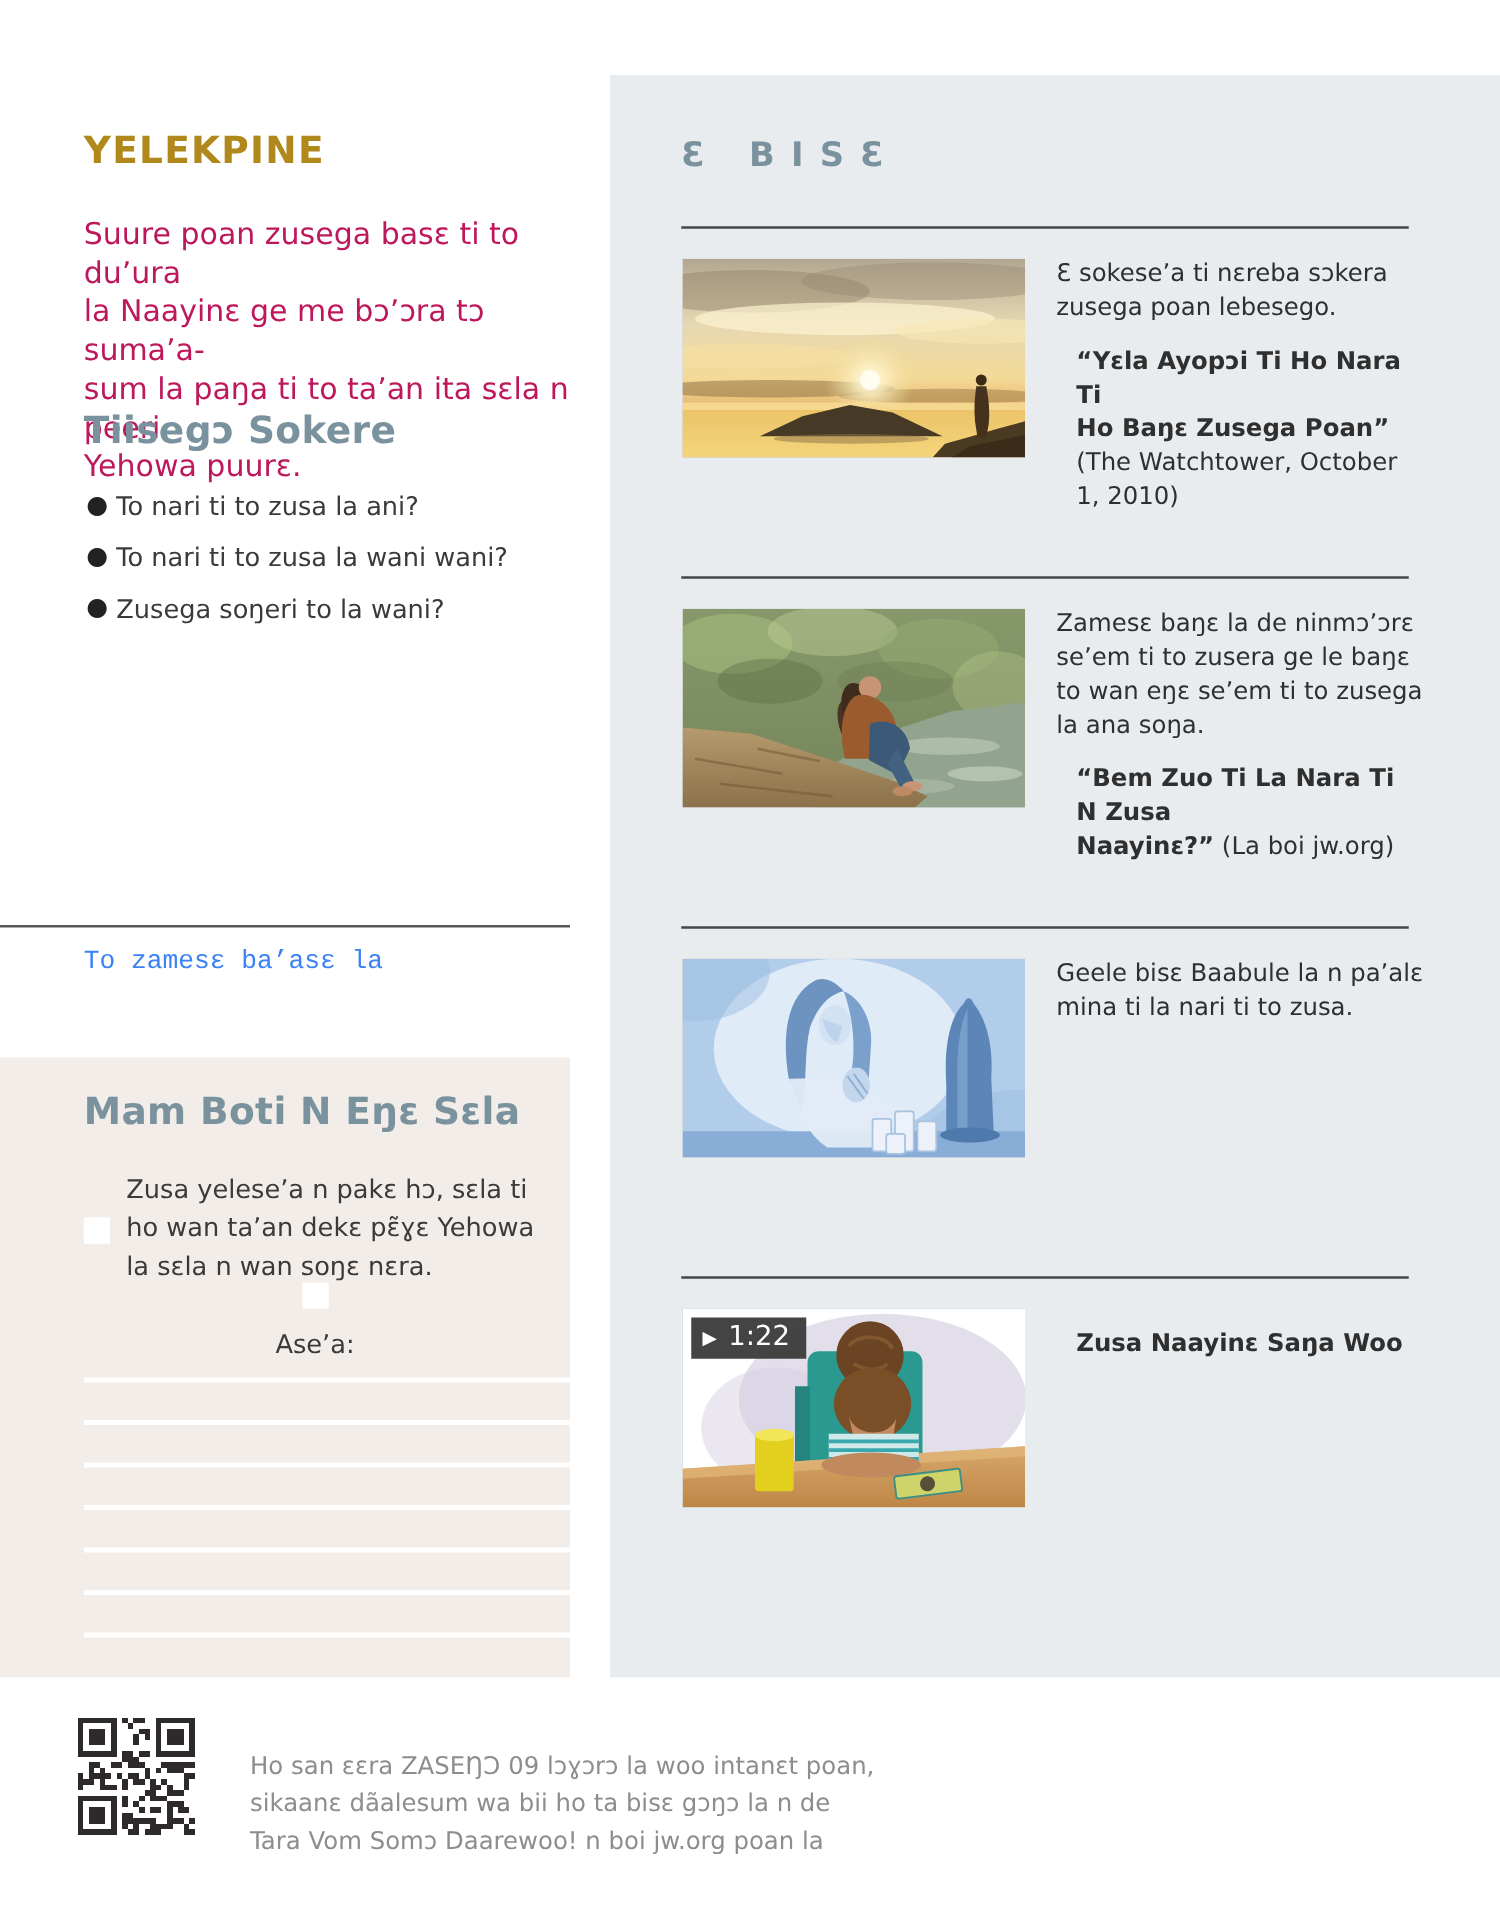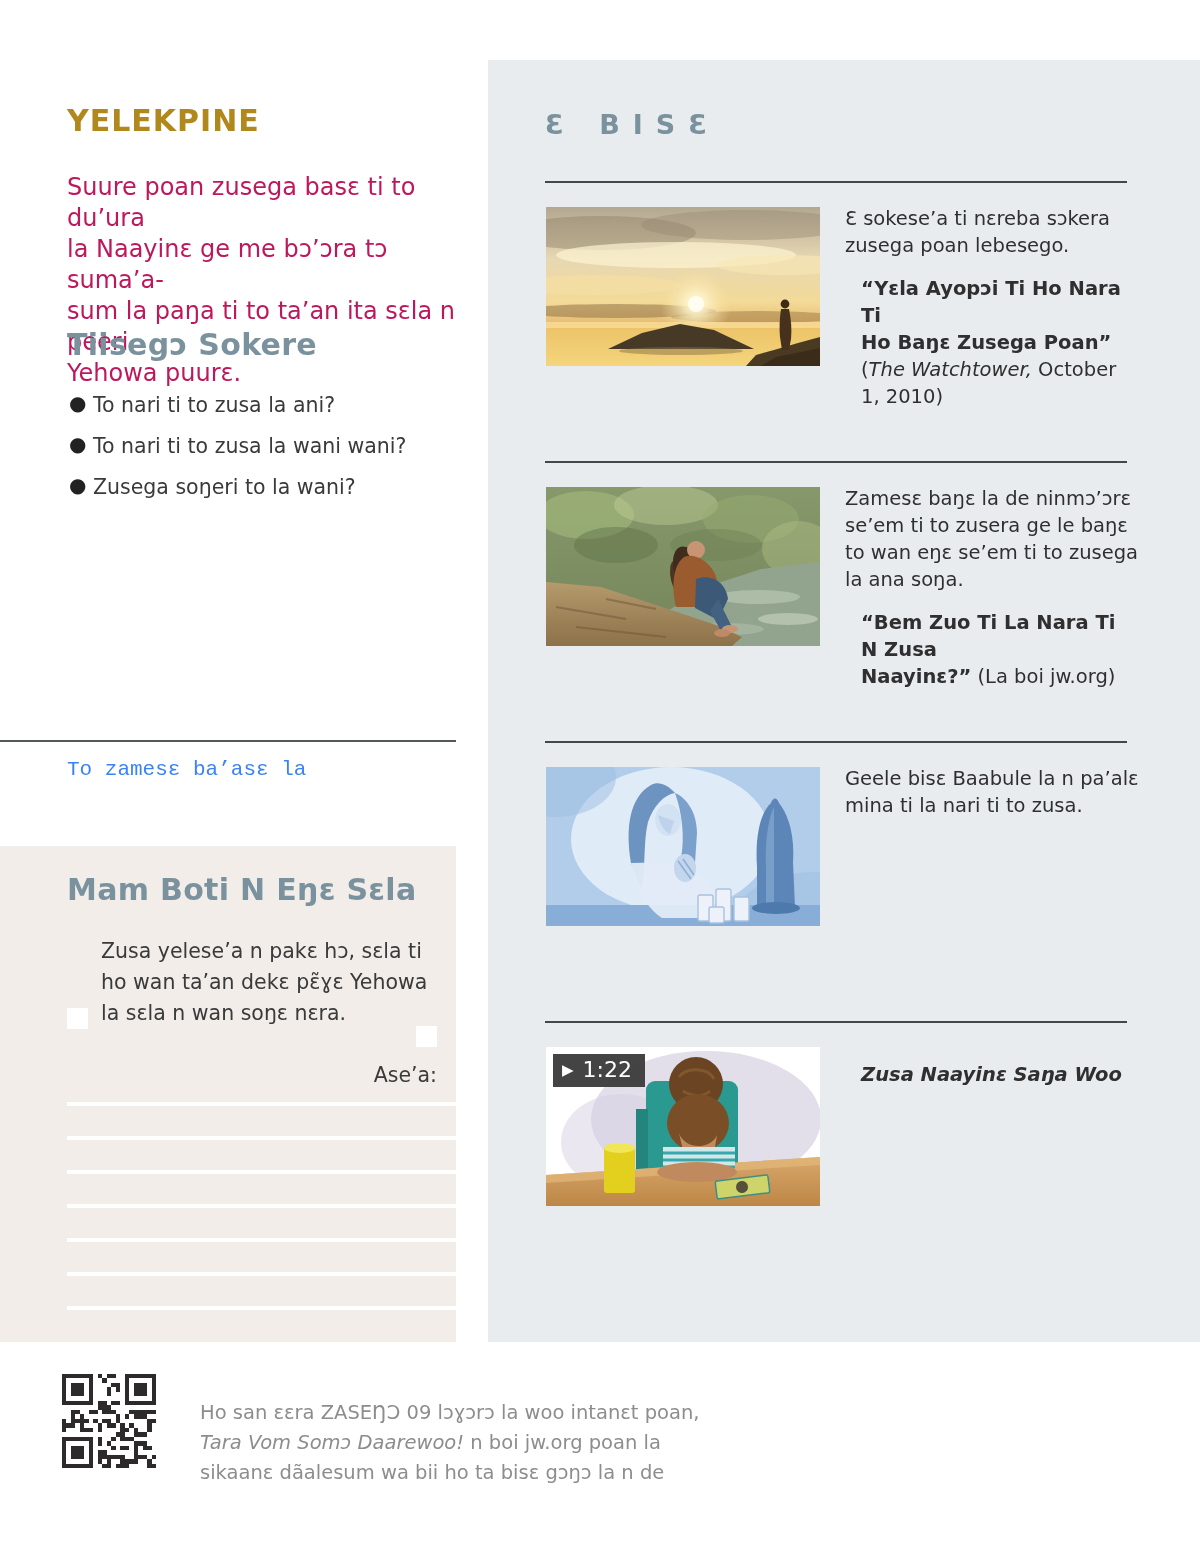--- a/index.html
+++ b/index.html
@@ -37,21 +37,21 @@
     left:0;top:740px;width:456px;border-top:2px solid #54585b;
   }
   .closing-label{
     left:67px;top:758px;font-size:21px;color:#3b82f6;font-family:Liberation Mono, monospace;
   }
   .goals-box{
     left:0;top:846px;width:456px;height:496px;background:#f2ede9;
   }
   .goals-heading{left:67px;top:872px;}
   .check-item{
-    left:67px;display:flex;gap:13px;align-items:flex-end;width:370px;
+    left:67px;display:flex;gap:13px;align-items:center;width:370px;
   }
   .check-item .box{
     width:21px;height:21px;background:#ffffff;flex:0 0 auto;margin-top:4px;
   }
   .check-item .txt{
     font-size:20.5px;line-height:31px;color:#3a3a3a;white-space:pre-line;
   }
   .check-1{top:936px;}
   .check-2{top:1022px;flex-direction:column;}
   .answer-line{
@@ -72,21 +72,21 @@
   .thumb{
     left:546px;width:274px;height:159px;overflow:hidden;background:#ccc;
   }
   .thumb svg{display:block;width:274px;height:159px;}
   .item-text{
     left:845px;width:296px;font-size:19.5px;line-height:27px;color:#2f2f2f;
   }
   .item-text .desc{white-space:pre-line;margin:0 0 13px 0;}
   .item-text .ref{margin:16px;}
   .b{font-weight:bold;}
-  .i{font-style:italic;}
+  .i{}
   .pre{white-space:pre-line;}
   .video-badge{
     position:absolute;left:553px;top:1054px;background:rgba(58,58,58,.95);
     color:#fff;display:flex;align-items:center;gap:9px;
     padding:3px 13px 5px 9px;font-size:22px;
   }
   .video-badge .tri{font-size:15px;line-height:22px;}
 
   
   .qr{left:62px;top:1374px;width:94px;height:94px;}
@@ -425,15 +425,15 @@
       <rect x="2" y="2" width="3" height="3"></rect>
       <rect x="14" y="0" width="7" height="7"></rect>
       <rect x="15" y="1" width="5" height="5" fill="#fff"></rect>
       <rect x="16" y="2" width="3" height="3"></rect>
       <rect x="0" y="14" width="7" height="7"></rect>
       <rect x="1" y="15" width="5" height="5" fill="#fff"></rect>
       <rect x="2" y="16" width="3" height="3"></rect>
     </svg></div>
 <div class="abs footer-text">
   <div>Ho san ɛɛra ZASEŊƆ 09 lɔɣɔrɔ la woo intanɛt poan,</div>
+  <div>sikaanɛ dãalesum wa bii ho ta bisɛ gɔŋɔ la n de</div>
   <div><span class="i">Tara Vom Somɔ Daarewoo!</span><span> n boi jw.org poan la</span></div>
-  <div>sikaanɛ dãalesum wa bii ho ta bisɛ gɔŋɔ la n de</div>
 </div>
 
 </body></html>

